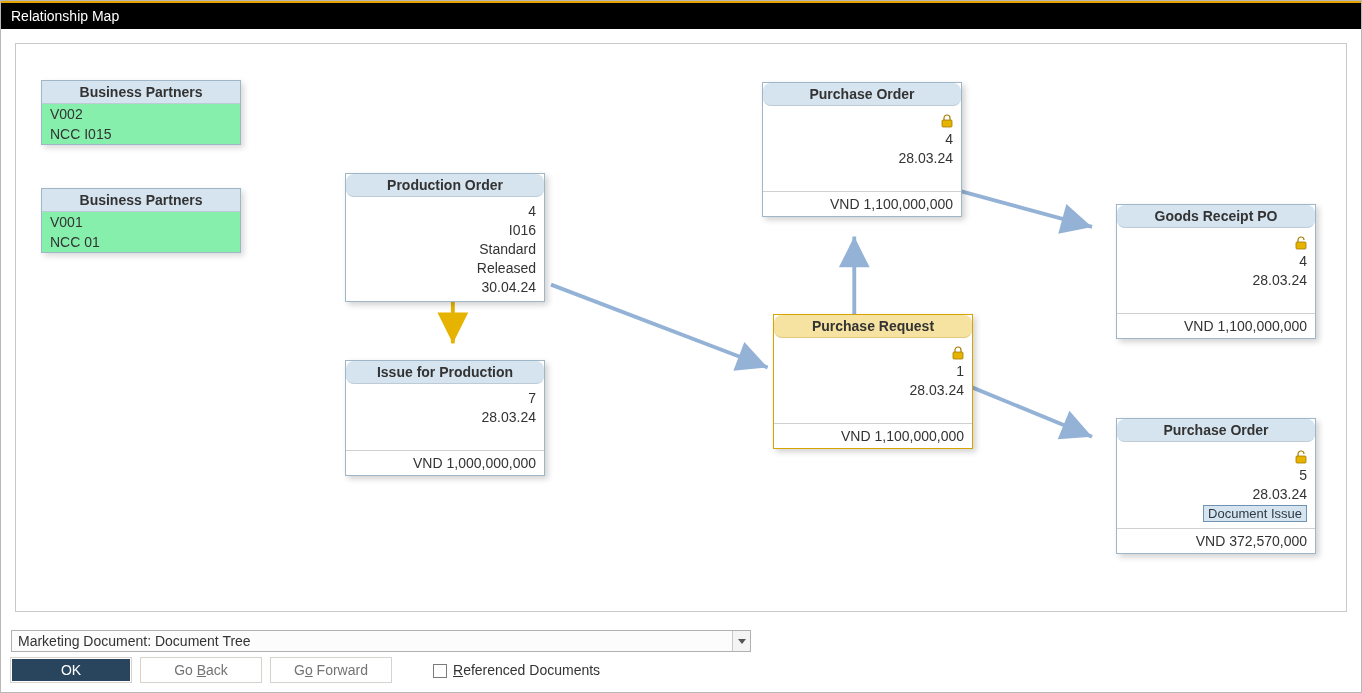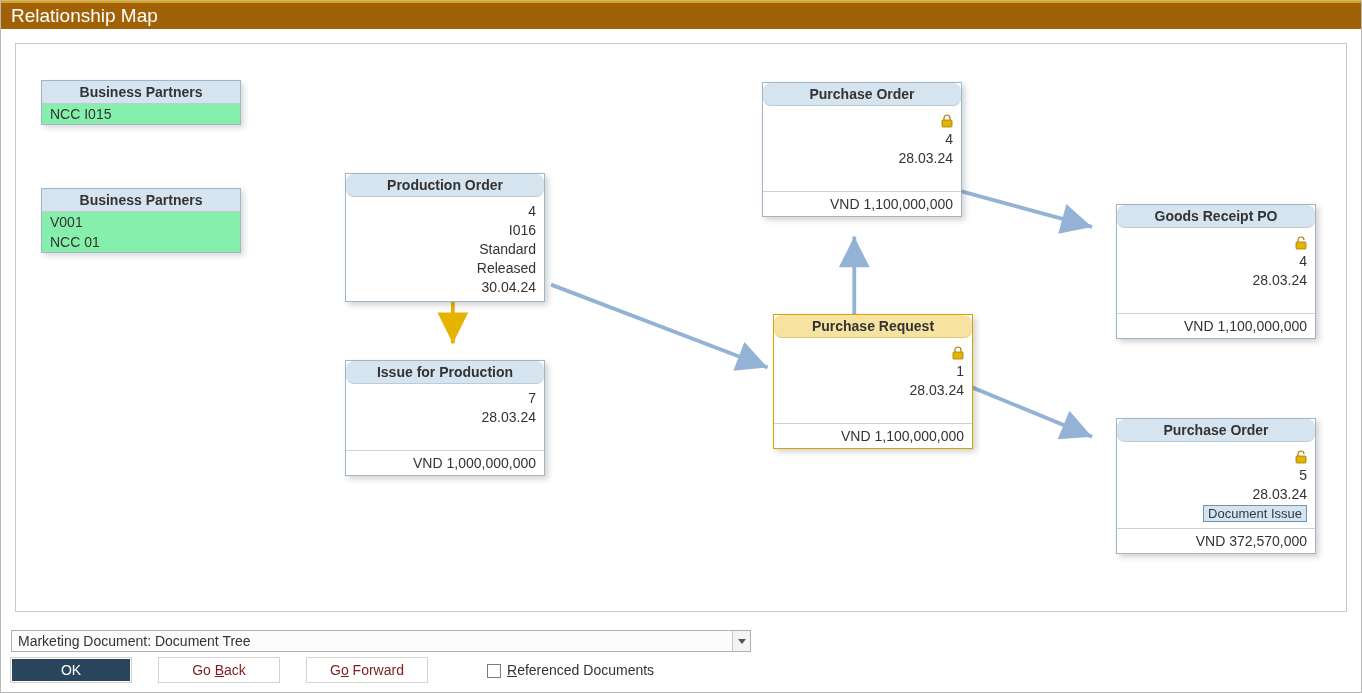--- a/index.html
+++ b/index.html
@@ -16,25 +16,25 @@
     width: 100%; height: 100%;
     border: 1px solid #b8b8b8;
     display: flex; flex-direction: column;
   }
   .gold-bar {
     height: 2px;
     background: #e5a300;
   }
   .title-bar {
     height: 26px;
-    background: #a16207;
+    background: #000000;
     color: #fff;
     display: flex; align-items: center;
     padding: 0 10px;
-    font-size: 19px;
+    font-size: 14px;
   }
   .canvas {
     flex: 1 1 auto;
     margin: 14px;
     border: 1px solid #c9c9c9;
     position: relative;
     overflow: hidden;
   }
   .svg-overlay {
     position: absolute; inset: 0;
@@ -141,39 +141,39 @@
     right: 1px; top: 1px; bottom: 1px;
     width: 18px;
     border-left: 1px solid #c8c8c8;
     display: flex; align-items: center; justify-content: center;
     background: #f4f4f4;
     pointer-events: none;
   }
   .buttons-row {
     display: flex;
     align-items: center;
-    gap: 28px;
+    gap: 10px;
   }
   .btn {
     min-width: 120px;
     height: 24px;
     border: 1px solid #ffffff;
     display: inline-flex; align-items: center; justify-content: center;
     padding: 0 18px;
     font-size: 14px;
     box-shadow: 0 0 0 1px #d6d3cf;
     cursor: pointer;
   }
   .btn-primary {
     background: #28455d;
     color: #fff;
   }
   .btn-ghost {
     background: #fff;
-    color: #7f1d1d;
+    color: #737373;
     cursor: default;
   }
   .checkbox-wrap {
     display: inline-flex;
     align-items: flex-end;
     gap: 6px;
     margin-left: 32px;
   }
   .checkbox {
     width: 14px; height: 14px;
@@ -209,20 +209,21 @@
 
       <line x1="846" y1="284" x2="846" y2="200" stroke="#94b2d6" stroke-width="4" marker-end="url(#arr-blue)"></line>
 
       <line x1="946" y1="150" x2="1093" y2="190" stroke="#94b2d6" stroke-width="4" marker-end="url(#arr-blue)"></line>
 
       <line x1="957" y1="352" x2="1093" y2="408" stroke="#94b2d6" stroke-width="4" marker-end="url(#arr-blue)"></line>
     </svg>
 
     <div class="bp-node" style="left:25px; top:36px;">
       <div class="node-header">Business Partners</div>
+      <div class="bp-row">V002</div>
       <div class="bp-row">NCC I015</div>
     </div>
     <div class="bp-node" style="left:25px; top:144px;">
       <div class="node-header">Business Partners</div>
       <div class="bp-row">V001</div>
       <div class="bp-row">NCC 01</div>
     </div>
 
     <div class="doc-node" style="left:329px; top:129px;">
       <div class="node-header">Production Order</div>

